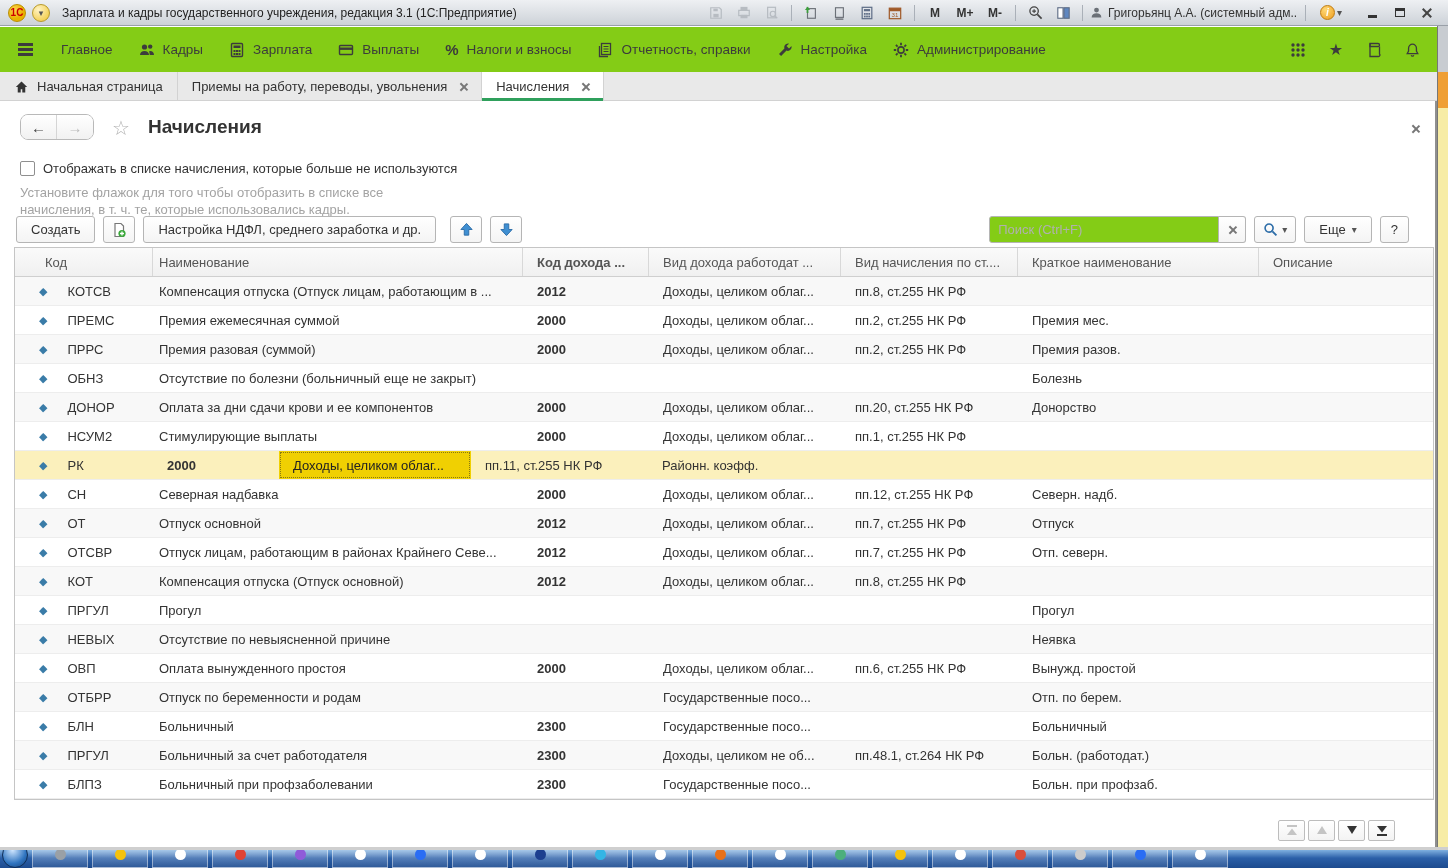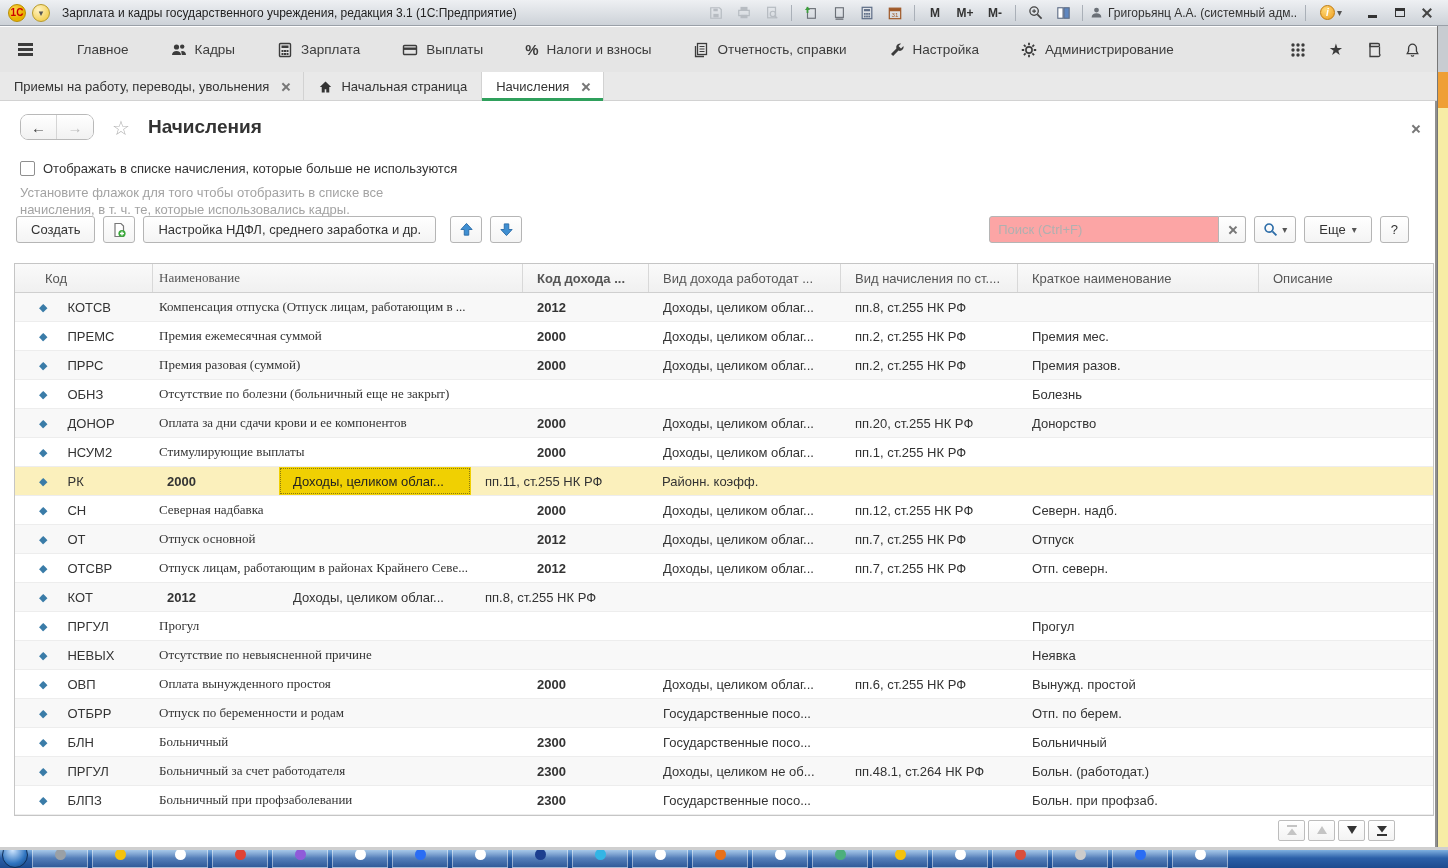--- a/index.html
+++ b/index.html
@@ -30,22 +30,22 @@
   .winctl{display:flex;margin-left:6px;}
   .wbtn{width:27px;height:20px;display:flex;align-items:center;justify-content:center;}
   .min-glyph{width:9px;height:3px;background:#333;margin-top:8px;}
   .max-glyph{width:10px;height:9px;border:1.5px solid #333;border-top-width:3px;}
   .xmark{position:relative;width:10px;height:10px;display:inline-block;}
   .xmark::before,.xmark::after{content:"";position:absolute;left:4.5px;top:-1px;width:1.8px;height:12px;background:#444;}
   .xmark::before{transform:rotate(45deg);} .xmark::after{transform:rotate(-45deg);}
   .xmark.small{width:8px;height:8px;}
   .xmark.small::before,.xmark.small::after{left:3.5px;top:-1px;height:10px;width:1.5px;background:#777;}
   
-  .menubar{position:absolute;top:27px;left:0;width:1437px;height:45px;background:#e5e5e5;
-    display:flex;align-items:center;padding:0 16px;gap:42px;font-size:13.5px;color:#3c3c3c;}
+  .menubar{position:absolute;top:27px;left:0;width:1437px;height:45px;background:#84cc16;
+    display:flex;align-items:center;padding:0 16px;gap:26px;font-size:13.5px;color:#3c3c3c;}
   .hamburger{display:flex;flex-direction:column;gap:2.5px;padding:4px 2px;}
   .hamburger i{display:block;width:15px;height:2.5px;background:#3c3c3c;}
   .mi{display:flex;align-items:center;gap:8px;cursor:default;white-space:nowrap;}
   .mi .ic{width:16px;height:16px;}
   .pct{font-weight:bold;font-size:15px;color:#3c3c3c;}
   .menubar-right{margin-left:auto;display:flex;align-items:center;gap:20px;}
   .mr-ic{width:18px;height:18px;display:flex;align-items:center;justify-content:center;color:#3c3c3c;font-size:16px;}
   
   .tabbar{position:absolute;top:72px;left:0;width:1437px;height:29px;background:#e9e9e9;
     border-bottom:1px solid #d2d2d2;display:flex;font-size:13px;color:#333;}
@@ -67,37 +67,37 @@
   .hint.l1{top:84px;} .hint.l2{top:101px;}
   
   .toolbar{position:absolute;left:16px;top:115px;right:26px;display:flex;align-items:center;}
   .btn{height:27px;border:1px solid #b5b5b5;border-radius:3px;background:linear-gradient(#fff,#f4f4f4);
     display:flex;align-items:center;justify-content:center;font-size:13px;color:#333;padding:0 14px;gap:6px;}
   .btn.iconbtn{width:32px;padding:0;}
   .tgap{width:8px;} .tgap2{width:14px;}
   .tb-right-group{margin-left:auto;display:flex;align-items:center;}
   .search-wrap{display:flex;}
   .search-input{width:230px;height:27px;border:1px solid #b5b5b5;border-radius:3px 0 0 3px;padding:0 8px;font-size:13px;
-    font-family:inherit;color:#333;background:#fca5a5;}
+    font-family:inherit;color:#333;background:#84cc16;}
   .search-input::placeholder{color:#b0b0b0;}
   .search-clear{width:27px;height:27px;border:1px solid #b5b5b5;border-left:none;border-radius:0 3px 3px 0;
     background:linear-gradient(#fff,#f4f4f4);display:flex;align-items:center;justify-content:center;}
   .caret{font-size:10px;color:#555;}
   
-  .grid{position:absolute;left:14px;top:162px;width:1420px;border:1px solid #c5c5c5;font-size:13px;background:#fff;}
+  .grid{position:absolute;left:14px;top:146px;width:1420px;border:1px solid #c5c5c5;font-size:13px;background:#fff;}
   .thead{display:flex;height:29px;background:linear-gradient(#fafafa,#f0f0f0);border-bottom:1px solid #cfcfcf;color:#555;}
   .th{display:flex;align-items:center;border-right:1px solid #d8d8d8;overflow:hidden;white-space:nowrap;}
   .th:last-child{border-right:none;}
   .trow{display:flex;height:29px;border-bottom:1px solid #ededed;color:#333;background:#fff;}
   .trow.alt{background:#f8f8f8;}
   .trow.selected-row{background:#fbf0bc;}
   .td{display:flex;align-items:center;overflow:hidden;white-space:nowrap;}
   .td.selected-cell{background:#f0d002;outline:1px dotted #8a7a10;outline-offset:-2px;color:#222;}
   .c1{width:138px;padding-left:24px;gap:20px;}
-  .c2{width:370px;padding-left:6px;font-family:Liberation Serif, serif;}
+  .c2{width:370px;padding-left:6px;}
   .c3{width:126px;padding-left:14px;font-weight:bold;}
   .c4{width:192px;padding-left:14px;}
   .c5{width:177px;padding-left:14px;}
   .c6{width:241px;padding-left:14px;}
   .c7{flex:1;padding-left:14px;}
   .th.c1{padding-left:30px;}
   .marker{color:#3a7ca8;font-size:11px;line-height:1;}
   
   .pager{position:absolute;right:40px;top:719px;display:flex;gap:3px;}
   .pgbtn{width:27px;height:21px;border:1px solid #bdbdbd;border-radius:2px;background:linear-gradient(#fff,#f3f3f3);
@@ -321,28 +321,28 @@
           <svg width="15" height="16" viewBox="0 0 16 16">
             <path d="M8 1.8a4.2 4.2 0 0 0-4.2 4.2v3.2L2.4 11.8h11.2L12.2 9.2V6A4.2 4.2 0 0 0 8 1.8z" fill="none" stroke="#3c3c3c" stroke-width="1.4"></path>
             <path d="M6.6 13.5a1.5 1.5 0 0 0 2.8 0" fill="none" stroke="#3c3c3c" stroke-width="1.3"></path>
           </svg>
         </div>
     </div>
   </div>
 
   <div class="tabbar">
     <div class="tab">
-      <span>Приемы на работу, переводы, увольнения</span>
-      <span class="tclose xmark small"></span>
-    </div>
-    <div class="tab">
       <svg width="15" height="14" viewBox="0 0 16 16">
           <path d="M8 1.8 1.5 8h2.2v6.2h3.4v-3.6h1.8v3.6h3.4V8h2.2z" fill="#333"></path>
         </svg>
       <span>Начальная страница</span>
+    </div>
+    <div class="tab">
+      <span>Приемы на работу, переводы, увольнения</span>
+      <span class="tclose xmark small"></span>
     </div>
     <div class="tab active">
       <span>Начисления</span>
       <span class="tclose xmark small"></span>
     </div>
   </div>
 
   <div class="content">
     <div class="navpair">
       <div class="navbtn back">←</div>
@@ -542,20 +542,21 @@
     <div class="td c4">Доходы, целиком облаг...</div>
     <div class="td c5">пп.7, ст.255 НК РФ</div>
     <div class="td c6">Отп. северн.</div>
     <div class="td c7"></div>
   </div>
           <div class="trow alt">
     <div class="td c1">
               <span class="marker">◆</span>
               <span>КОТ</span>
             </div>
+    <div class="td c2">Компенсация отпуска (Отпуск основной)</div>
     <div class="td c3">2012</div>
     <div class="td c4">Доходы, целиком облаг...</div>
     <div class="td c5">пп.8, ст.255 НК РФ</div>
     <div class="td c6"></div>
     <div class="td c7"></div>
   </div>
           <div class="trow">
     <div class="td c1">
               <span class="marker">◆</span>
               <span>ПРГУЛ</span>

